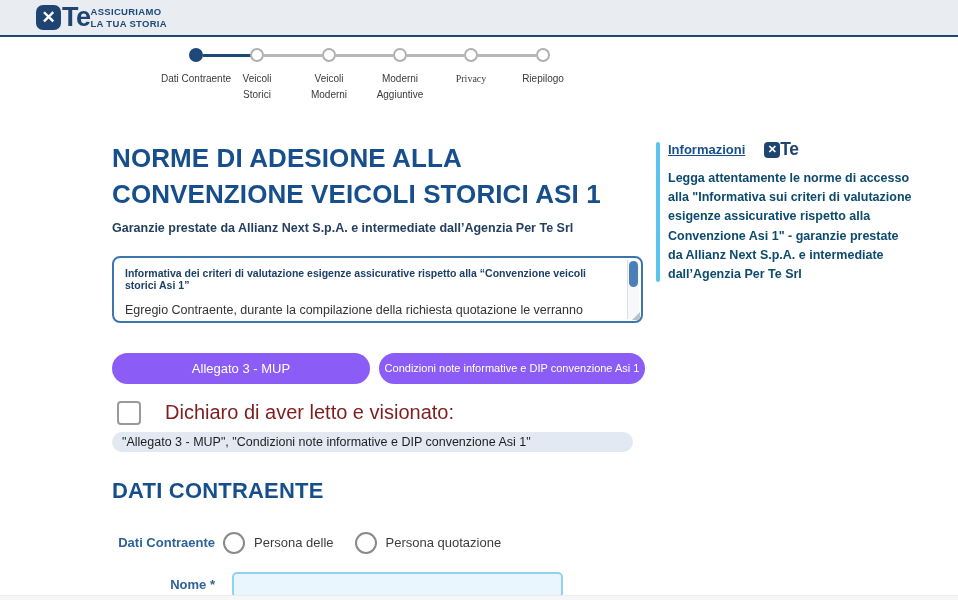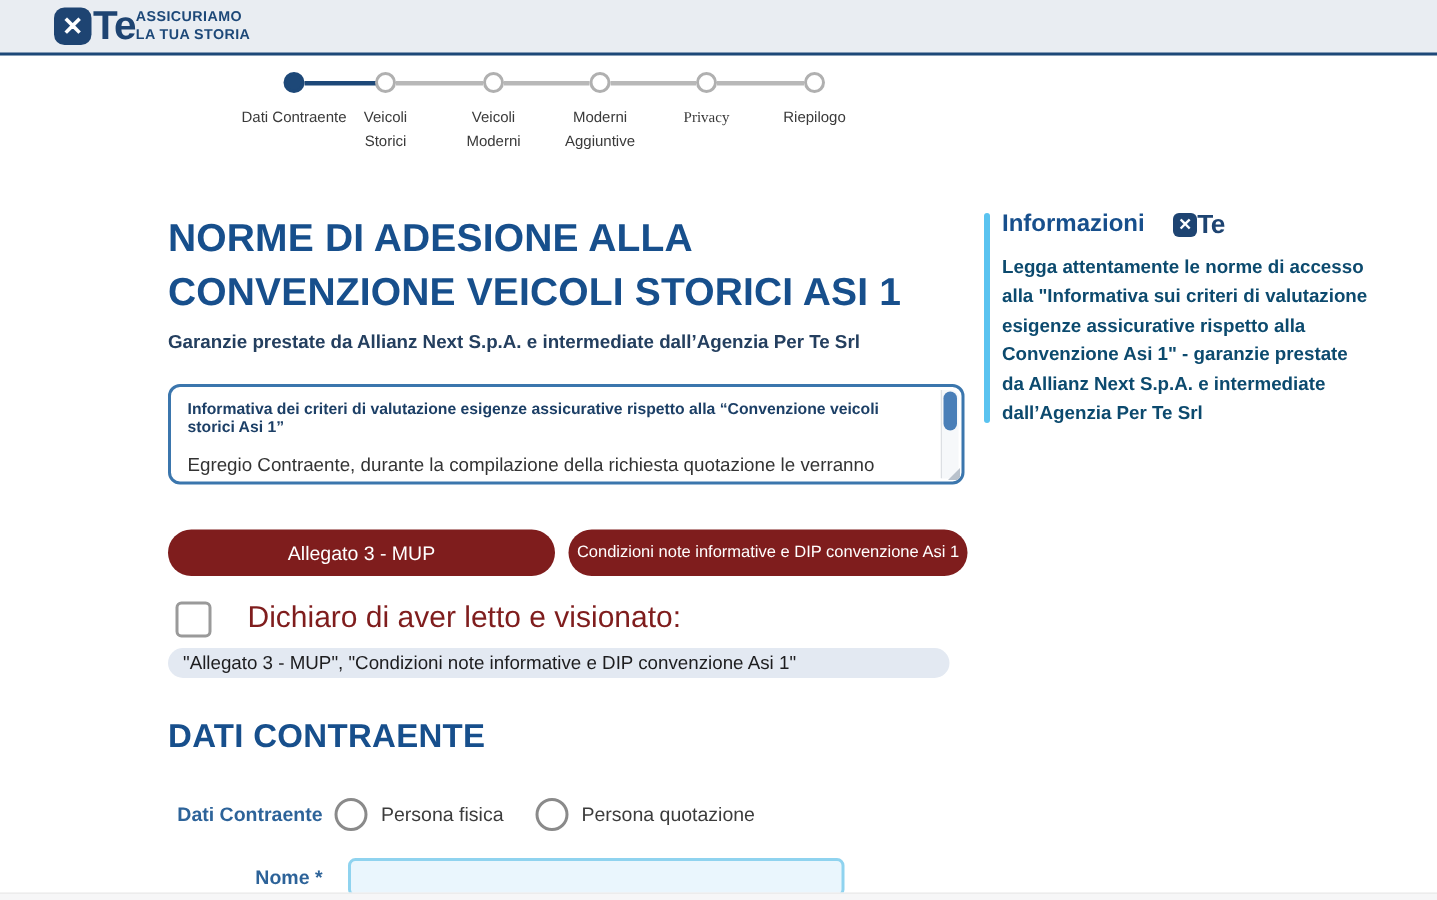--- a/index.html
+++ b/index.html
@@ -72,21 +72,21 @@
     position: absolute; top: 1px; left: 1px; width: 9px; height: 26px;
     background: #4a7fb8; border-radius: 5px;
   }
   .scroll-corner {
     position: absolute; right: 1px; bottom: 1px; width: 0; height: 0;
     border-left: 8px solid transparent; border-bottom: 8px solid #b9c2cc;
   }
 
   .btn-row { display: flex; margin-top: 30px; gap: 9px; }
   .btn {
-    background: #7f1d1d; color: #fff; border: none; border-radius: 17px;
+    background: #8b5cf6; color: #fff; border: none; border-radius: 17px;
     height: 31px; cursor: pointer; font-family: inherit;
     display: flex; align-items: center; justify-content: center;
   }
   .btn-allegato { width: 258px; font-size: 13px; }
   .btn-condizioni { width: 266px; font-size: 11px; }
 
   .decl-row { display: flex; align-items: center; margin-top: 17px; margin-left: 5px; }
   .checkbox {
     width: 24px; height: 24px; background: #fff; border: 2px solid #9a9a9a;
     border-radius: 4px; cursor: pointer;
@@ -126,21 +126,21 @@
   }
 
   
   .sidebar { position: absolute; left: 656px; top: 141px; width: 260px; }
   .sidebar-bar {
     position: absolute; left: 0; top: 1px; width: 4px; height: 140px;
     background: #5ac3f0; border-radius: 2px;
   }
   .sidebar-content { margin-left: 12px; width: 244px; }
   .sidebar-head { display: flex; align-items: center; }
-  .sidebar-title { font-size: 16px; font-weight: bold; color: #174f8c; }
+  .sidebar-title { font-size: 13px; font-weight: bold; color: #174f8c; text-decoration: underline; }
   .mini-logo { display: flex; align-items: center; margin-left: 19px; }
   .mini-logo-icon {
     width: 16px; height: 16px; background: #1e4472; border-radius: 4px;
     color: #fff; font-weight: bold; font-size: 11px;
     display: flex; align-items: center; justify-content: center; line-height: 1;
   }
   .mini-logo-text {
     font-size: 17.5px; font-weight: bold; color: #1e4472; line-height: 1;
     letter-spacing: -0.3px;
   }
@@ -234,21 +234,21 @@
       <div class="decl-label">Dichiaro di aver letto e visionato:</div>
     </div>
     <div class="doc-pill">"Allegato 3 - MUP", "Condizioni note informative e DIP convenzione Asi 1"</div>
 
     <h2 class="section-title">DATI CONTRAENTE</h2>
 
     <div class="form-row contraente">
       <div class="form-label">Dati Contraente</div>
       <div class="radio-group">
         <div class="radio"></div>
-        <div class="radio-label">Persona fisica</div>
+        <div class="radio-label">Persona delle</div>
       </div>
       <div class="radio-group radio-gap">
         <div class="radio"></div>
         <div class="radio-label">Persona quotazione</div>
       </div>
     </div>
 
     <div class="form-row nome">
       <div class="form-label">Nome *</div>
       <input class="text-input" type="text" value="" style="">

